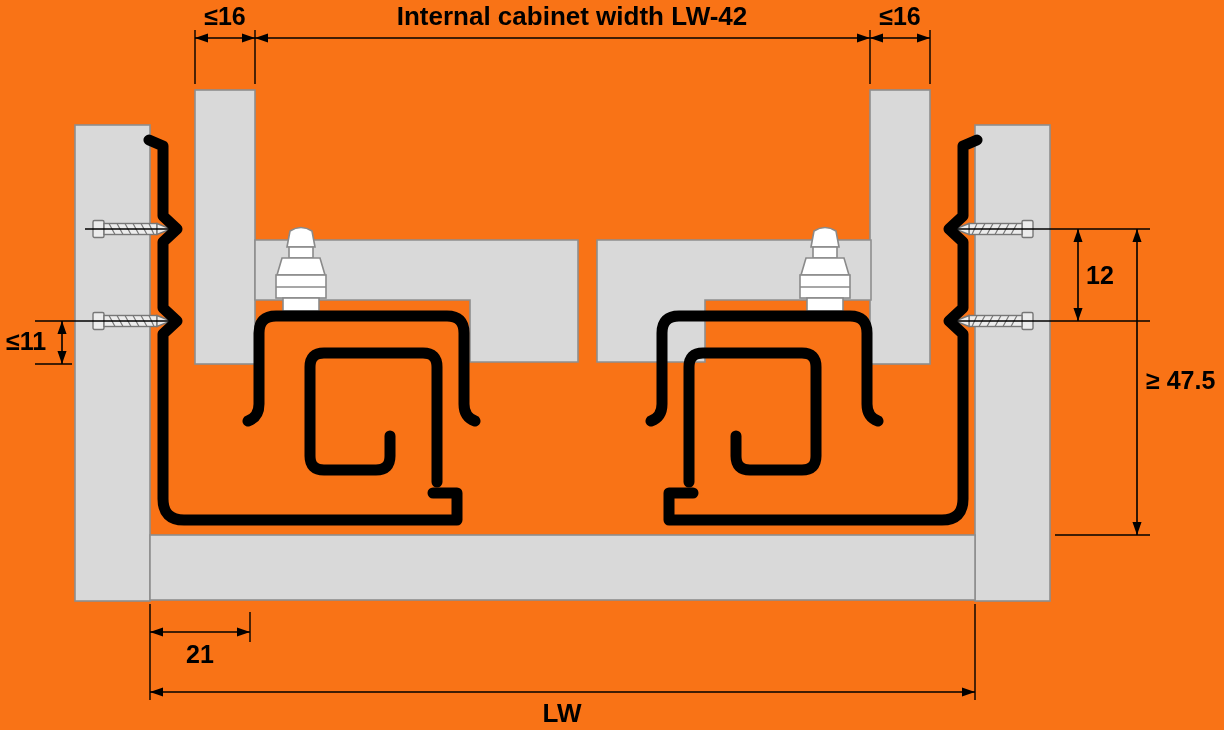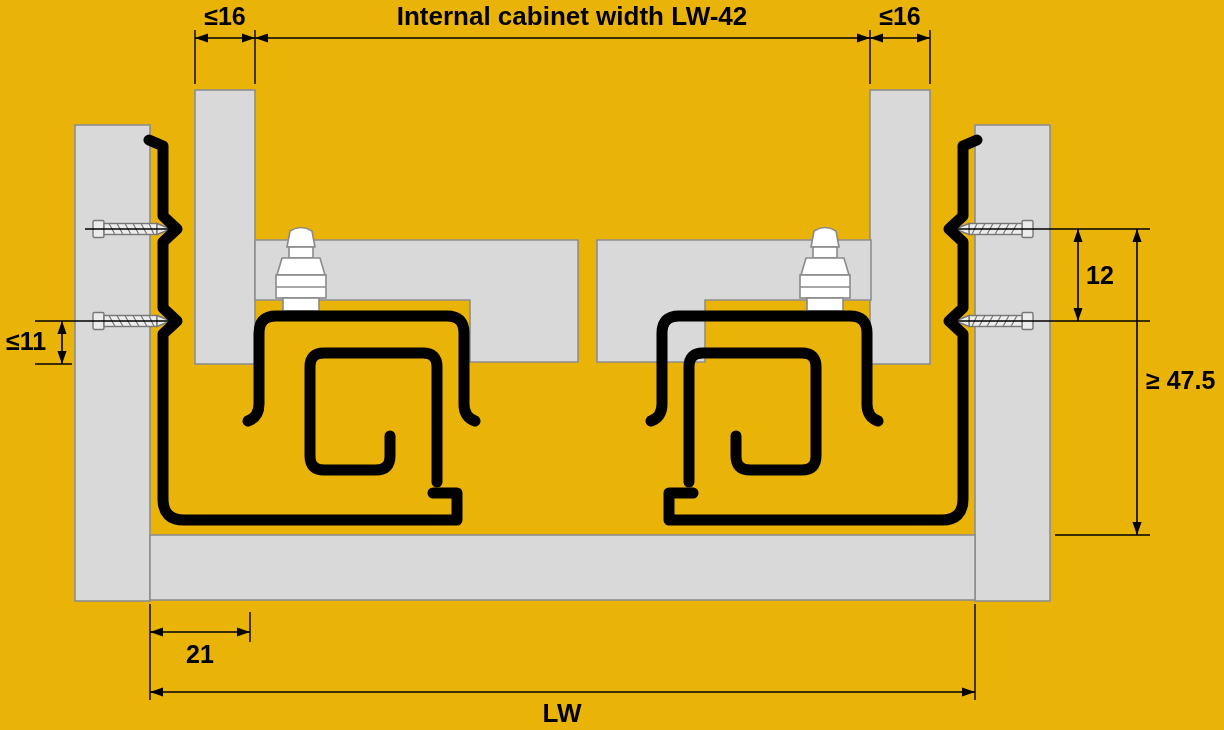--- a/index.html
+++ b/index.html
@@ -1,16 +1,16 @@
 <!DOCTYPE html>
 <html><head>
 <meta charset="utf-8">
 <style>
   html,body{margin:0;padding:0;background:#ffffff;}
-  #stage{position:relative;width:1224px;height:730px;background:#eab308;overflow:hidden;
+  #stage{position:relative;width:1224px;height:730px;background:#f97316;overflow:hidden;
          font-family:"Liberation Sans", sans-serif;}
   svg{display:block;}
   .panel{fill:#d9d9d9;stroke:#8e8e8e;stroke-width:1.6;}
   .prof{fill:none;stroke:#000000;stroke-width:11;stroke-linejoin:round;stroke-linecap:round;}
   .ext{stroke:#000000;stroke-width:1.4;fill:none;}
   .dim{stroke:#000000;stroke-width:1.6;fill:none;}
   .clip{fill:#ffffff;stroke:#8a8a8a;stroke-width:1.6;}
   .clipline{stroke:#8a8a8a;stroke-width:1.4;fill:none;}
   .screwpart{fill:#ececec;stroke:#777777;stroke-width:1.4;}
   .thr{stroke:#777777;stroke-width:1.2;fill:none;}

